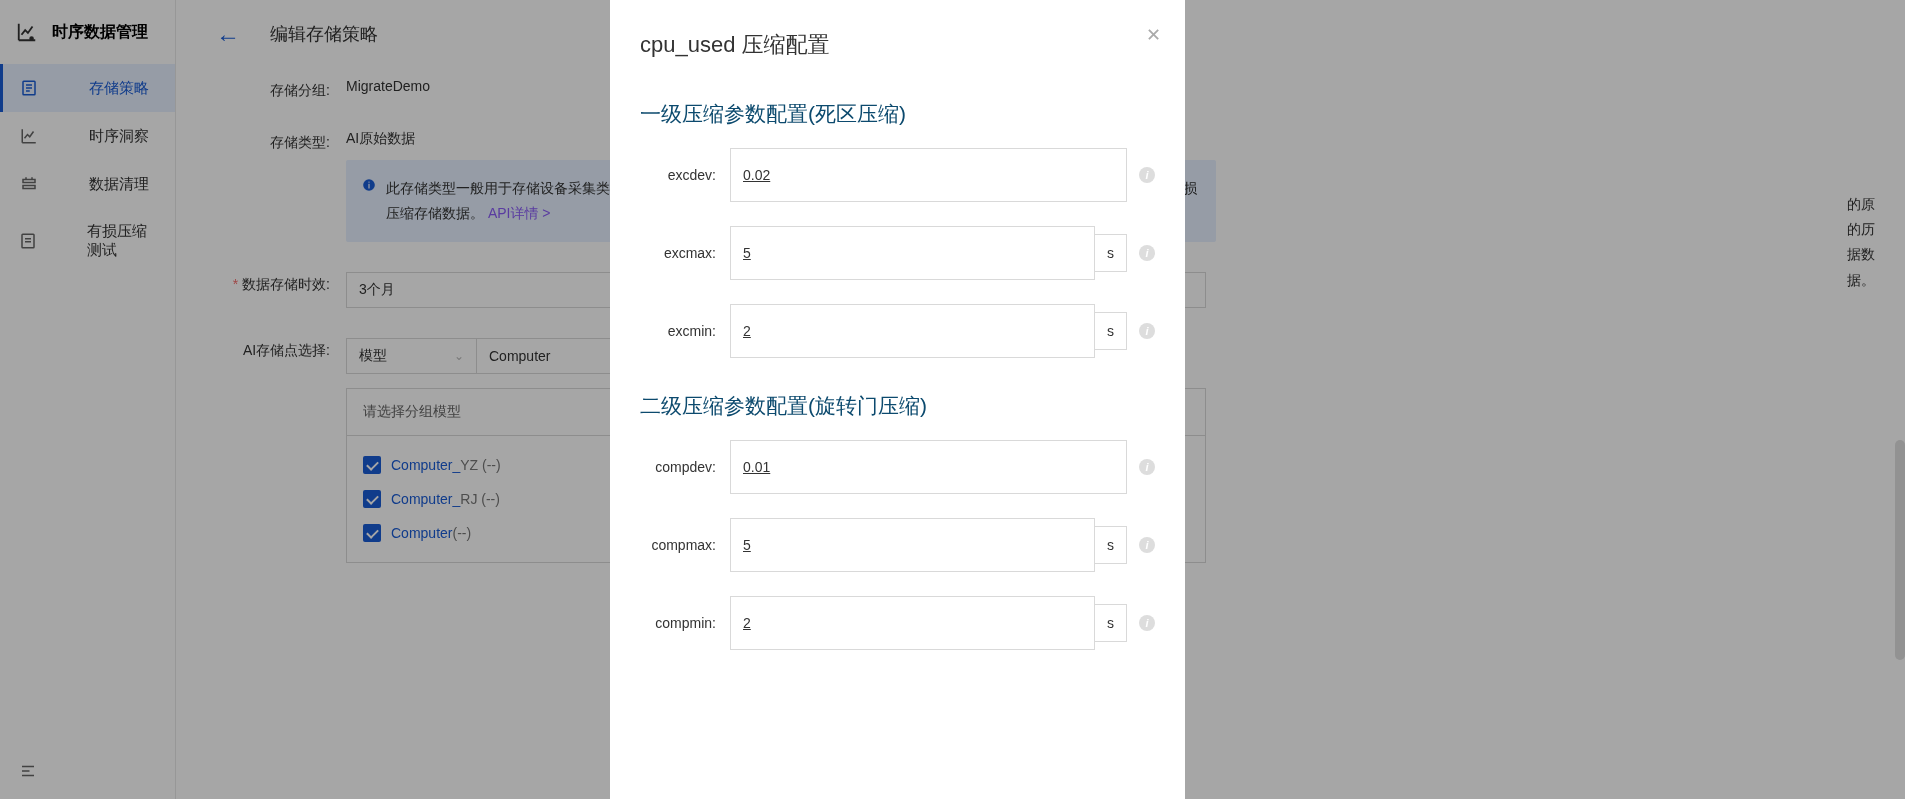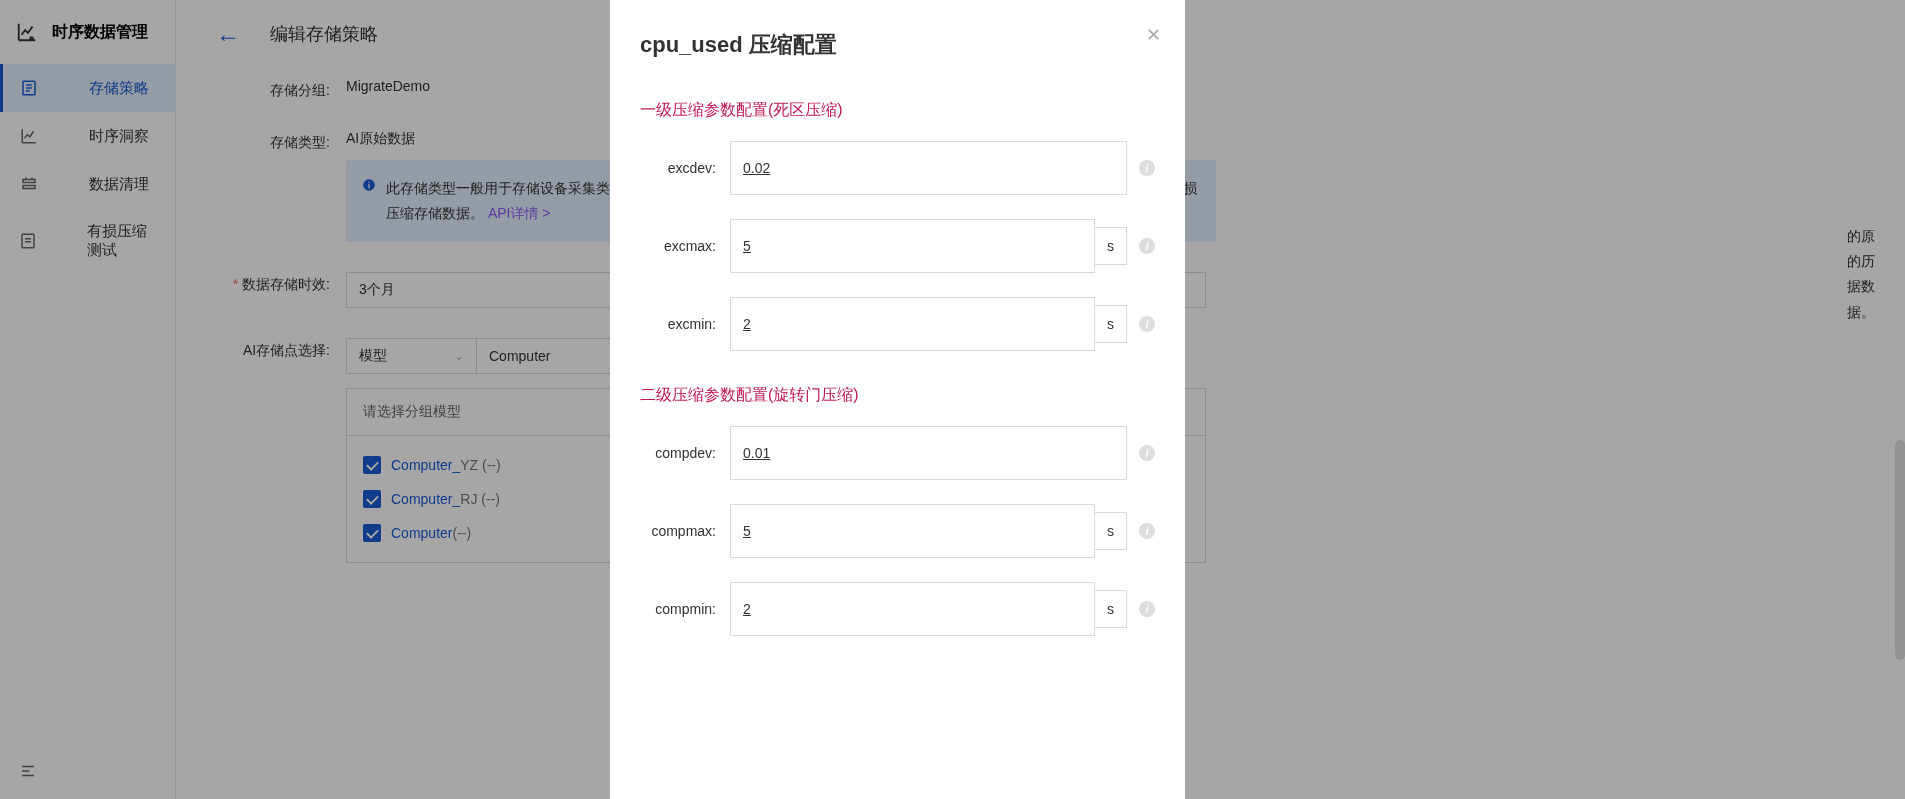--- a/index.html
+++ b/index.html
@@ -242,27 +242,27 @@
     .modal-close {
       position: absolute;
       top: 24px;
       right: 24px;
       font-size: 18px;
       color: #aaa;
       cursor: pointer;
     }
     .modal-title {
       font-size: 22px;
-      font-weight: 700;
+      font-weight: 400;
       color: #333;
       margin-bottom: 30px;
     }
     .modal-section-title {
-      font-size: 16px;
-      color: #be185d;
+      font-size: 21px;
+      color: #0c4a6e;
       margin-bottom: 20px;
       margin-top: 10px;
     }
     .modal-form-row {
       display: flex;
       align-items: center;
       margin-bottom: 24px;
     }
     .modal-form-label {
       width: 90px;
@@ -331,21 +331,20 @@
       color: #fff;
     }
     .bg-text-right {
       position: absolute;
       right: 30px;
       top: 192px;
       color: #333;
       line-height: 1.8;
       text-align: left;
       z-index: 50;
-      margin-top: 32px;
     }
     .right-scroll {
       position: absolute;
       top: 440px;
       right: 0px;
       width: 10px;
       height: 220px;
       background: rgba(0,0,0,0.12);
       border-radius: 5px;
       z-index: 60;

